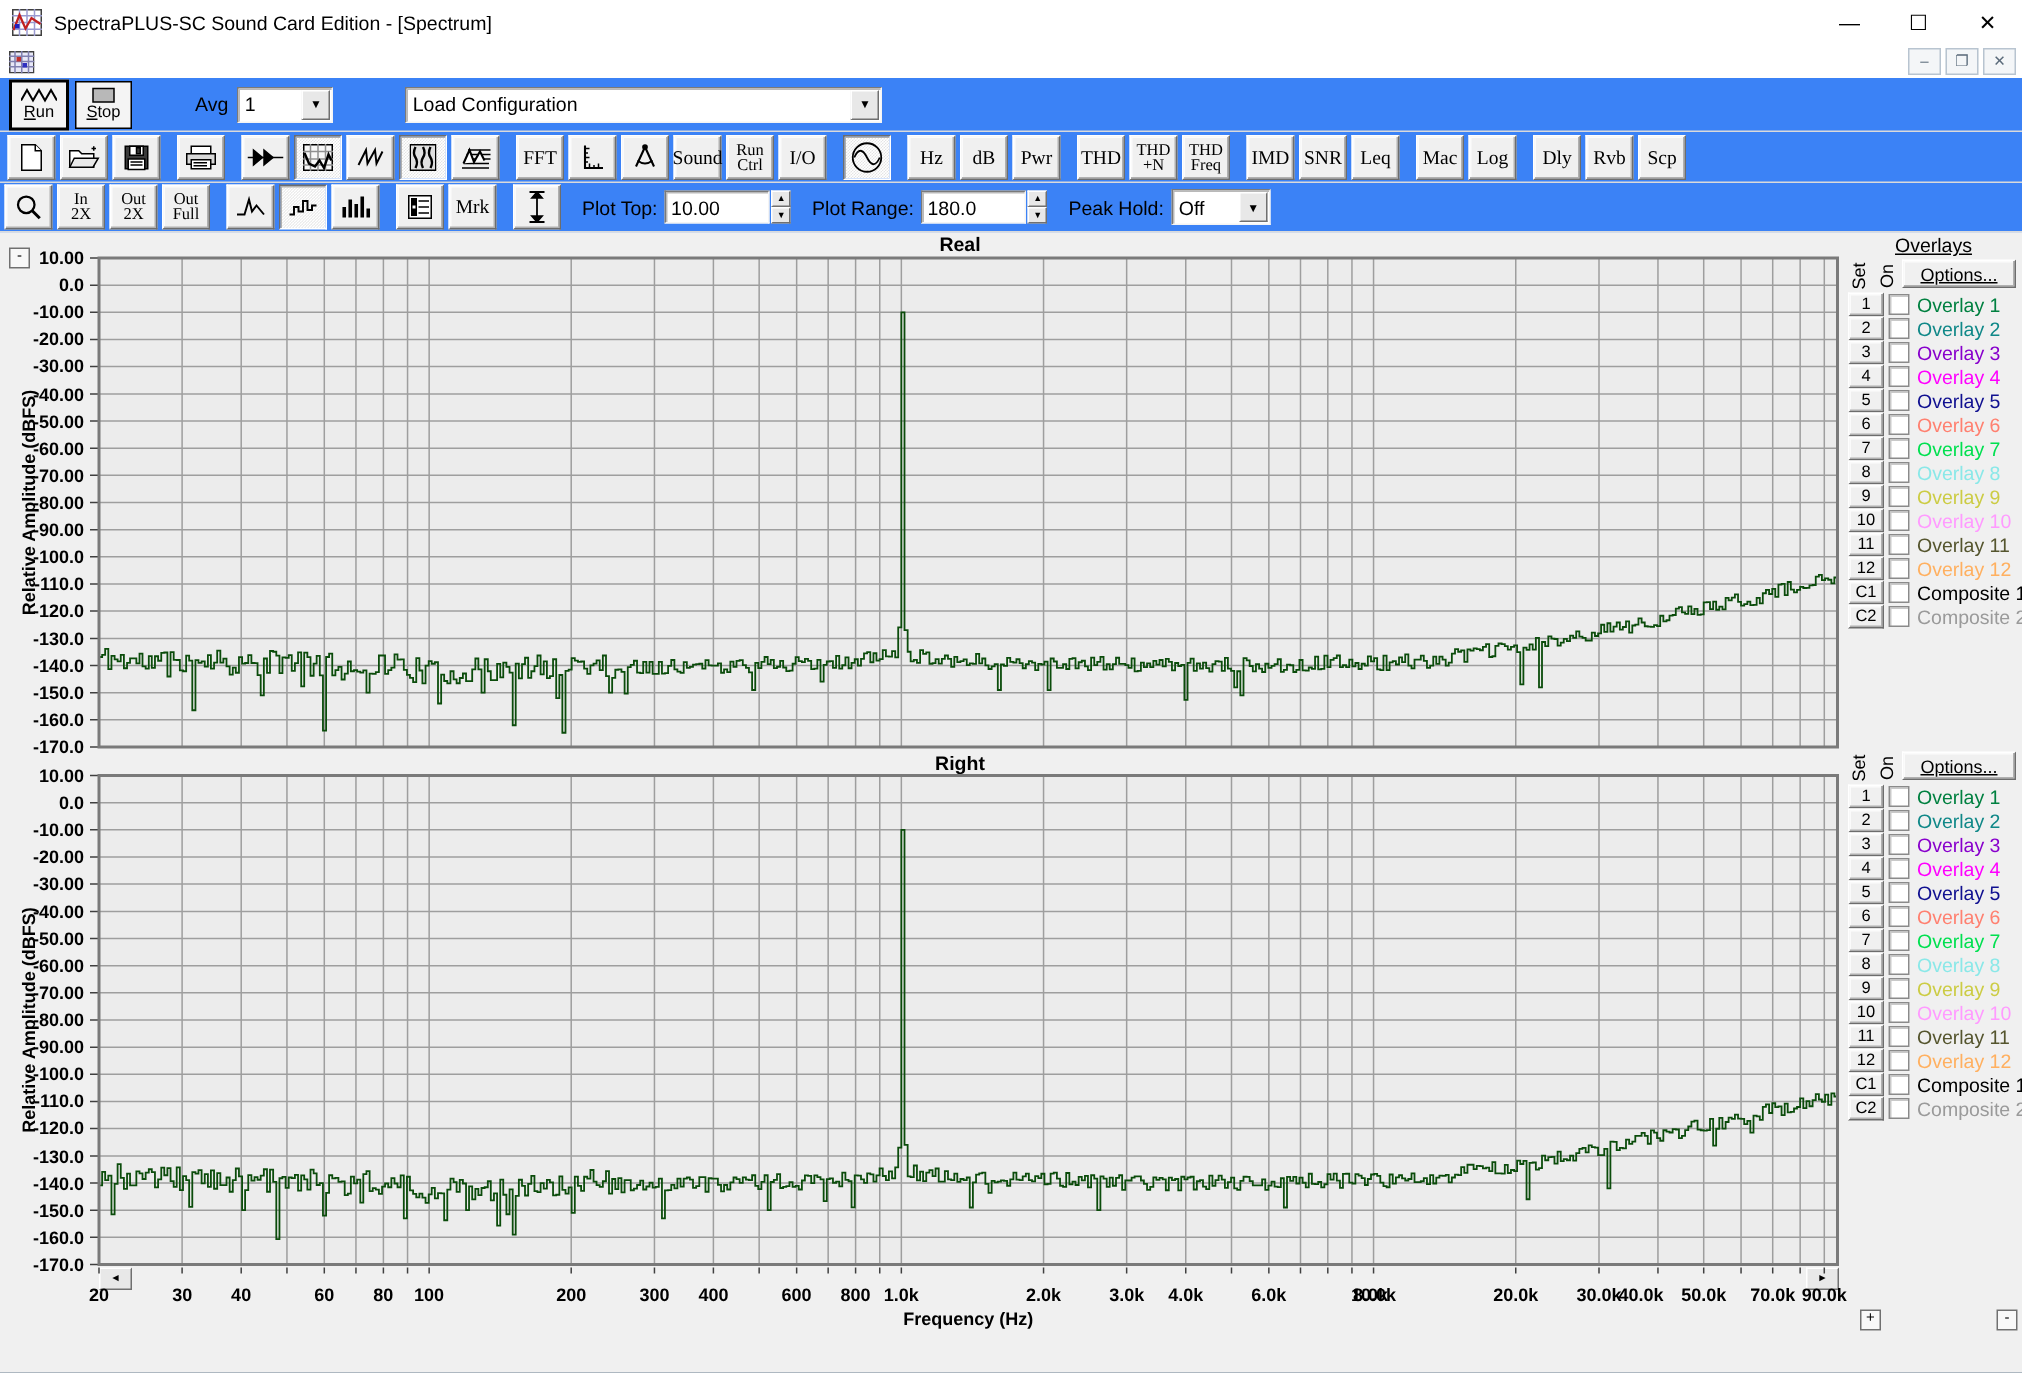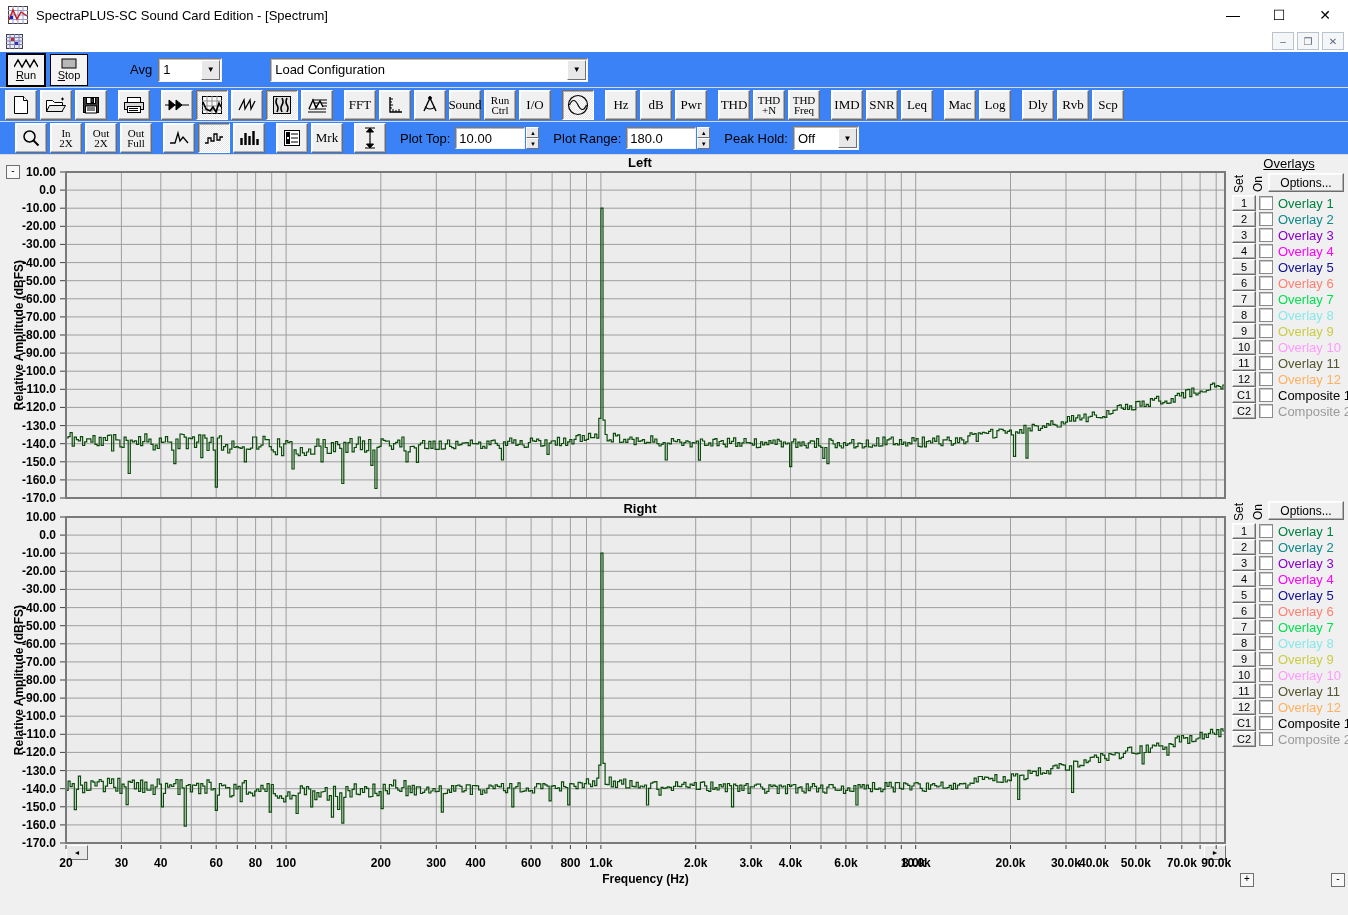--- a/index.html
+++ b/index.html
@@ -45,21 +45,21 @@
   .vlabel{position:absolute;width:330px;height:14px;transform:rotate(-90deg);text-align:center;font-size:12px;font-weight:bold;color:#000;}
   .xlab{position:absolute;font-size:12px;font-weight:bold;color:#000;height:14px;line-height:14px;white-space:nowrap;}
   #freq-label{position:absolute;left:66px;width:1159px;text-align:center;font-size:12px;font-weight:bold;color:#000;}
   .scrollbtn{position:absolute;width:20px;height:13px;background:#e8e8e8;border:1px solid;border-color:#fff #707070 #707070 #fff;font-size:7px;display:flex;align-items:center;justify-content:center;color:#000;}
   .collapse-box{position:absolute;width:12px;height:12px;background:#f8f8f8;border:1px solid #707070;font-size:10px;line-height:10px;text-align:center;color:#000;}
   
   .ovl-panel{position:absolute;left:1232px;width:114px;}
   .ovl-title{text-align:center;font-size:13px;color:#000;text-decoration:underline;height:15px;}
   .ovl-head{position:relative;height:24px;}
   .ovl-rot{position:absolute;transform:rotate(-90deg);font-size:12px;color:#000;}
-  .ovl-options{position:absolute;left:36px;top:2px;width:74px;height:17px;font-size:12px;color:#000;display:flex;align-items:center;justify-content:center;}
+  .ovl-options{position:absolute;left:36px;top:2px;width:74px;height:17px;font-size:12px;color:#000;text-decoration:underline;display:flex;align-items:center;justify-content:center;}
   .ovl-row{display:flex;align-items:center;height:16px;}
   .ovl-btn{width:22px;height:14px;font-size:11px;display:flex;align-items:center;justify-content:center;color:#000;flex:none;}
   .ovl-chk{width:12px;height:12px;background:#fff;border:1px solid #8a8a8a;box-shadow:inset 1px 1px 0 #c9c9c9;margin-left:3px;flex:none;}
   .ovl-lab{margin-left:5px;font-size:13px;white-space:nowrap;}
   
   #statusbar{position:absolute;left:0;top:888px;width:100%;height:27px;background:#f0f0f0;border-top:1px solid #d0d0d0;display:flex;align-items:center;padding-left:2px;box-sizing:border-box;}
   .seg{height:19px;margin-right:2px;border:1px solid;border-color:#9a9a9a #ffffff #ffffff #9a9a9a;font-size:13px;color:#000;display:flex;align-items:center;padding-left:5px;box-sizing:border-box;flex:none;}
   #meter{width:702px;height:18px;margin-left:3px;border:1px solid #9a9a9a;background:#f0f0f0;display:flex;flex-direction:column;justify-content:space-between;padding:1px;box-sizing:border-box;}
   .meter-bar{height:6px;background-image:repeating-linear-gradient(90deg,rgba(0,0,0,0) 0 3px,#f0f0f0 3px 4px),linear-gradient(90deg,#00e300 0%,#2ad400 30%,#7ccc00 55%,#b4c300 72%,#d8ae00 86%,#eb9a07 100%);}
 </style>
@@ -287,21 +287,21 @@
       </div>
       <div class="tbtn raised">
         <span class="t1">Rvb</span>
       </div>
       <div class="tbtn raised">
         <span class="t1">Scp</span>
       </div>
     </div>
 
   <div id="toolbar3" class="toolbar">
-    <span id="tb3-buttons" style="display:flex;align-items:center;margin-left:12px;">
+    <span id="tb3-buttons" style="display:flex;align-items:center;">
         <div class="tbtn raised">
           <span style="display: flex;">
             <svg width="18" height="18" viewBox="0 0 18 18" fill="none" stroke="#000">
               <circle cx="7.5" cy="7.5" r="5.5" stroke-width="1.5"></circle>
               <path d="M11.5 11.5l5 5" stroke-width="2"></path>
             </svg>
           </span>
         </div>
         <div class="tbtn raised">
           <span class="t1 t2">In</span>
@@ -381,21 +381,21 @@
       </div>
     <span class="tb-label" style="margin-left:14px;">Peak Hold:</span>
     <div class="combo" style="width:64px;margin-left:5px;">
       <span class="cval">Off</span>
       <span class="carrow">▼</span>
     </div>
   </div>
 
   <div id="main">
     <div class="collapse-box" style="left:6px;top:10px;">-</div>
-    <div class="plot-title" style="top:0px;">Left</div>
+    <div class="plot-title" style="top:0px;">Real</div>
     <svg id="chart-left" class="chart-svg" style="top:14px;" width="1170" height="333">
         <rect x="8" y="3" width="1159" height="326" fill="#ececec"></rect>
         <path d="M63.4 3V329M102.8 3V329M133.3 3V329M158.2 3V329M179.3 3V329M197.6 3V329M213.7 3V329M228.1 3V329M322.8 3V329M378.3 3V329M417.6 3V329M448.1 3V329M473.1 3V329M494.1 3V329M512.4 3V329M528.5 3V329M542.9 3V329M637.7 3V329M693.1 3V329M732.5 3V329M763.0 3V329M787.9 3V329M809.0 3V329M827.2 3V329M843.3 3V329M857.7 3V329M952.5 3V329M1008.0 3V329M1047.3 3V329M1077.8 3V329M1102.7 3V329M1123.8 3V329M1142.1 3V329M1158.2 3V329M8 310.9H1167M8 292.8H1167M8 274.7H1167M8 256.6H1167M8 238.4H1167M8 220.3H1167M8 202.2H1167M8 184.1H1167M8 166.0H1167M8 147.9H1167M8 129.8H1167M8 111.7H1167M8 93.6H1167M8 75.4H1167M8 57.3H1167M8 39.2H1167M8 21.1H1167" stroke="#9e9e9e" stroke-width="1"></path>
         <path d="M2 3.0H8M2 21.1H8M2 39.2H8M2 57.3H8M2 75.4H8M2 93.6H8M2 111.7H8M2 129.8H8M2 147.9H8M2 166.0H8M2 184.1H8M2 202.2H8M2 220.3H8M2 238.4H8M2 256.6H8M2 274.7H8M2 292.8H8M2 310.9H8M2 329.0H8" stroke="#404040" stroke-width="1"></path>
         <path d="M8.0 269.0H10.1V267.6H12.1V263.6H14.2V277.1H16.3V268.2H18.4V270.6H20.4V271.9H22.5V267.6H24.6V276.5H26.7V272.9H28.7V269.9H30.8V269.9H32.9V273.2H35.0V266.7H37.0V275.3H39.1V276.7H41.2V268.4H43.2V276.3H45.3V268.5H47.4V271.5H49.5V266.3H51.5V266.0H53.6V282.0H55.7V265.7H57.8V270.9H59.8V271.0H61.9V277.9H64.0V278.5H66.1V268.1H68.1V271.4H70.2V304.5H72.3V271.1H74.3V272.9H76.4V271.9H78.5V275.4H80.6V267.7H82.6V276.7H84.7V272.7H86.8V264.8H88.9V272.8H90.9V270.1H93.0V275.3H95.1V280.8H97.2V276.1H99.2V279.5H101.3V269.1H103.4V273.4H105.4V273.0H107.5V267.7H109.6V273.0H111.7V273.1H113.7V281.1H115.8V294.6H117.9V270.0H120.0V279.6H122.0V265.0H124.1V265.5H126.2V268.1H128.3V279.7H130.3V269.2H132.4V269.6H134.5V267.8H136.5V278.3H138.6V273.1H140.7V265.9H142.8V288.6H144.8V266.1H146.9V269.1H149.0V281.5H151.1V273.4H153.1V268.3H155.2V281.2H157.3V318.1H159.4V269.0H161.4V266.8H163.5V281.2H165.6V277.7H167.6V275.6H169.7V284.0H171.8V280.1H173.9V272.0H175.9V278.5H178.0V277.7H180.1V278.7H182.2V279.4H184.2V277.9H186.3V292.8H188.4V280.1H190.5V280.3H192.5V279.1H194.6V268.0H196.7V268.0H198.7V280.2H200.8V277.8H202.9V276.1H205.0V267.3H207.0V270.7H209.1V270.6H211.2V277.6H213.3V280.9H215.3V282.9H217.4V285.7H219.5V269.8H221.6V278.0H223.6V286.6H225.7V274.8H227.8V271.7H229.8V273.5H231.9V272.5H234.0V300.0H236.1V280.8H238.1V285.0H240.2V286.6H242.3V278.5H244.4V283.9H246.4V286.5H248.5V283.0H250.6V280.0H252.7V285.1H254.7V285.1H256.8V277.3H258.9V270.0H260.9V277.2H263.0V292.8H265.1V270.5H267.2V278.5H269.2V284.4H271.3V284.4H273.4V273.6H275.5V282.6H277.5V272.7H279.6V275.6H281.7V279.4H283.8V314.5H285.8V273.4H287.9V283.3H290.0V273.7H292.0V269.5H294.1V282.9H296.2V278.5H298.3V275.1H300.3V268.0H302.4V280.6H304.5V271.9H306.6V283.1H308.6V281.7H310.7V270.5H312.8V296.4H314.9V281.0H316.9V319.5H319.0V278.3H321.1V277.4H323.1V269.8H325.2V271.4H327.3V272.2H329.4V272.0H331.4V276.8H333.5V280.3H335.6V274.6H337.7V273.4H339.7V271.2H341.8V277.8H343.9V268.0H346.0V281.8H348.0V292.8H350.1V282.9H352.2V277.5H354.2V277.3H356.3V278.9H358.4V293.4H360.5V275.8H362.5V274.2H364.6V271.5H366.7V279.4H368.8V279.7H370.8V272.3H372.9V279.4H375.0V272.2H377.1V280.3H379.1V280.3H381.2V272.2H383.3V280.1H385.3V279.8H387.4V274.9H389.5V271.0H391.6V277.3H393.6V278.7H395.7V279.6H397.8V272.4H399.9V276.2H401.9V275.6H404.0V274.1H406.1V273.8H408.2V273.5H410.2V276.7H412.3V271.1H414.4V274.6H416.4V274.7H418.5V274.8H420.6V273.2H422.7V279.5H424.7V277.3H426.8V279.1H428.9V272.1H431.0V275.6H433.0V271.6H435.1V271.1H437.2V274.4H439.3V276.3H441.3V279.3H443.4V291.0H445.5V272.9H447.5V276.4H449.6V272.3H451.7V269.0H453.8V273.8H455.8V270.9H457.9V276.4H460.0V275.5H462.1V271.6H464.1V276.0H466.2V278.4H468.3V278.1H470.4V273.5H472.4V269.1H474.5V271.8H476.6V272.4H478.6V270.2H480.7V271.6H482.8V277.1H484.9V276.7H486.9V270.9H489.0V285.4H491.1V274.2H493.2V272.0H495.2V271.8H497.3V276.2H499.4V268.3H501.5V276.7H503.5V274.5H505.6V269.2H507.7V276.5H509.7V272.9H511.8V270.5H513.9V274.8H516.0V270.3H518.0V266.6H520.1V265.7H522.2V272.5H524.3V266.5H526.3V271.4H528.4V270.4H530.5V264.4H532.6V268.6H534.6V268.7H536.7V265.1H538.8V269.2H540.8V249.3H542.9V39.2H545.0V251.1H547.1V265.5H549.1V271.9H551.2V270.9H553.3V272.9H555.4V264.4H557.4V266.9H559.5V265.9H561.6V273.5H563.7V273.1H565.7V270.4H567.8V273.4H569.9V270.2H571.9V268.0H574.0V270.3H576.1V275.6H578.2V268.9H580.2V272.4H582.3V271.8H584.4V270.6H586.5V274.4H588.5V273.3H590.6V273.6H592.7V266.9H594.8V273.2H596.8V270.0H598.9V274.6H601.0V277.0H603.1V275.3H605.1V273.7H607.2V291.0H609.3V274.0H611.3V274.9H613.4V269.6H615.5V272.2H617.6V272.7H619.6V270.5H621.7V273.1H623.8V276.5H625.9V273.7H627.9V271.8H630.0V272.8H632.1V277.8H634.2V273.6H636.2V274.0H638.3V272.1H640.4V291.1H642.4V270.0H644.5V272.0H646.6V276.3H648.7V276.2H650.7V273.8H652.8V277.0H654.9V270.3H657.0V269.7H659.0V276.6H661.1V272.5H663.2V271.5H665.3V275.3H667.3V277.8H669.4V269.4H671.5V274.4H673.5V272.3H675.6V268.9H677.7V277.4H679.8V273.7H681.8V277.2H683.9V273.8H686.0V269.5H688.1V273.6H690.1V273.6H692.2V274.4H694.3V276.2H696.4V269.9H698.4V278.6H700.5V278.3H702.6V272.8H704.6V275.8H706.7V273.3H708.8V275.7H710.9V271.6H712.9V274.1H715.0V271.0H717.1V275.3H719.2V270.3H721.2V272.2H723.3V277.9H725.4V273.0H727.5V275.0H729.5V274.2H731.6V297.6H733.7V272.9H735.7V270.1H737.8V278.3H739.9V273.2H742.0V276.8H744.0V272.8H746.1V276.4H748.2V278.8H750.3V273.8H752.3V271.8H754.4V272.1H756.5V278.3H758.6V269.6H760.6V276.8H762.7V278.3H764.8V289.3H766.8V278.5H768.9V294.6H771.0V269.8H773.1V271.3H775.1V275.0H777.2V278.6H779.3V273.7H781.4V276.8H783.4V279.0H785.5V273.5H787.6V276.3H789.7V274.9H791.7V273.8H793.8V270.5H795.9V278.9H797.9V277.6H800.0V274.1H802.1V274.5H804.2V279.0H806.2V277.6H808.3V271.0H810.4V277.9H812.5V278.1H814.5V276.0H816.6V276.9H818.7V268.8H820.8V277.2H822.8V276.9H824.9V268.1H827.0V275.7H829.0V270.9H831.1V269.8H833.2V268.0H835.3V275.7H837.3V274.5H839.4V275.8H841.5V270.7H843.6V275.3H845.6V273.0H847.7V277.0H849.8V273.5H851.9V274.8H853.9V268.6H856.0V271.9H858.1V269.7H860.1V277.3H862.2V277.8H864.3V268.1H866.4V277.8H868.4V272.6H870.5V271.8H872.6V274.0H874.7V269.2H876.7V272.4H878.8V267.2H880.9V274.8H883.0V276.6H885.0V270.8H887.1V270.8H889.2V268.1H891.2V271.6H893.3V276.2H895.4V274.7H897.5V268.8H899.5V273.6H901.6V268.8H903.7V270.8H905.8V274.7H907.8V272.8H909.9V266.8H912.0V263.8H914.1V265.5H916.1V264.6H918.2V272.3H920.3V263.9H922.3V264.8H924.4V263.3H926.5V263.8H928.6V264.5H930.6V262.3H932.7V260.4H934.8V269.0H936.9V268.5H938.9V261.6H941.0V260.0H943.1V260.4H945.2V261.7H947.2V264.1H949.3V262.3H951.4V261.2H953.4V265.8H955.5V287.3H957.6V262.8H959.7V264.2H961.7V260.6H963.8V264.1H965.9V256.3H968.0V289.2H970.0V259.0H972.1V261.8H974.2V255.3H976.3V256.7H978.3V257.0H980.4V261.4H982.5V259.4H984.5V256.9H986.6V258.4H988.7V254.7H990.8V256.2H992.8V251.9H994.9V255.4H997.0V256.2H999.1V258.0H1001.1V258.0H1003.2V252.8H1005.3V255.0H1007.4V253.2H1009.4V247.5H1011.5V252.2H1013.6V246.5H1015.6V252.1H1017.7V248.8H1019.8V246.0H1021.9V250.8H1023.9V249.0H1026.0V245.2H1028.1V252.7H1030.2V248.0H1032.2V247.4H1034.3V243.2H1036.4V246.0H1038.5V248.5H1040.5V248.7H1042.6V248.9H1044.7V247.7H1046.7V248.4H1048.8V241.5H1050.9V245.2H1053.0V244.5H1055.0V241.4H1057.1V241.0H1059.2V236.7H1061.3V235.8H1063.3V239.2H1065.4V240.3H1067.5V235.3H1069.6V240.4H1071.6V236.9H1073.7V240.9H1075.8V240.6H1077.8V232.6H1079.9V232.4H1082.0V237.1H1084.1V232.1H1086.1V237.5H1088.2V235.4H1090.3V237.3H1092.4V229.6H1094.4V231.2H1096.5V229.4H1098.6V227.3H1100.7V232.2H1102.7V234.8H1104.8V233.7H1106.9V232.1H1108.9V234.4H1111.0V234.2H1113.1V229.6H1115.2V233.2H1117.2V226.5H1119.3V224.3H1121.4V227.0H1123.5V223.6H1125.5V228.9H1127.6V220.8H1129.7V220.3H1131.8V227.7H1133.8V219.0H1135.9V224.1H1138.0V225.9H1140.0V224.2H1142.1V222.2H1144.2V223.0H1146.3V222.9H1148.3V221.3H1150.4V221.0H1152.5V215.4H1154.6V214.2H1156.6V217.8H1158.7V216.6H1160.8V217.5H1162.9V219.9H1164.9V216.0H1167.0V212.6" stroke="#0b4c0b" stroke-width="1.2" fill="none"></path>
         <rect x="8" y="3" width="1159" height="326" fill="none" stroke="#7a7a7a" stroke-width="2"></rect>
       </svg>
     <div class="vlabel" id="vlabel-left" style="left: -146px; top: 173px;">Relative Amplitude (dBFS)</div>
     <div id="ylabels-left">
         <div class="ylab" style="left: 0px; top: 10px;">10.00</div>

